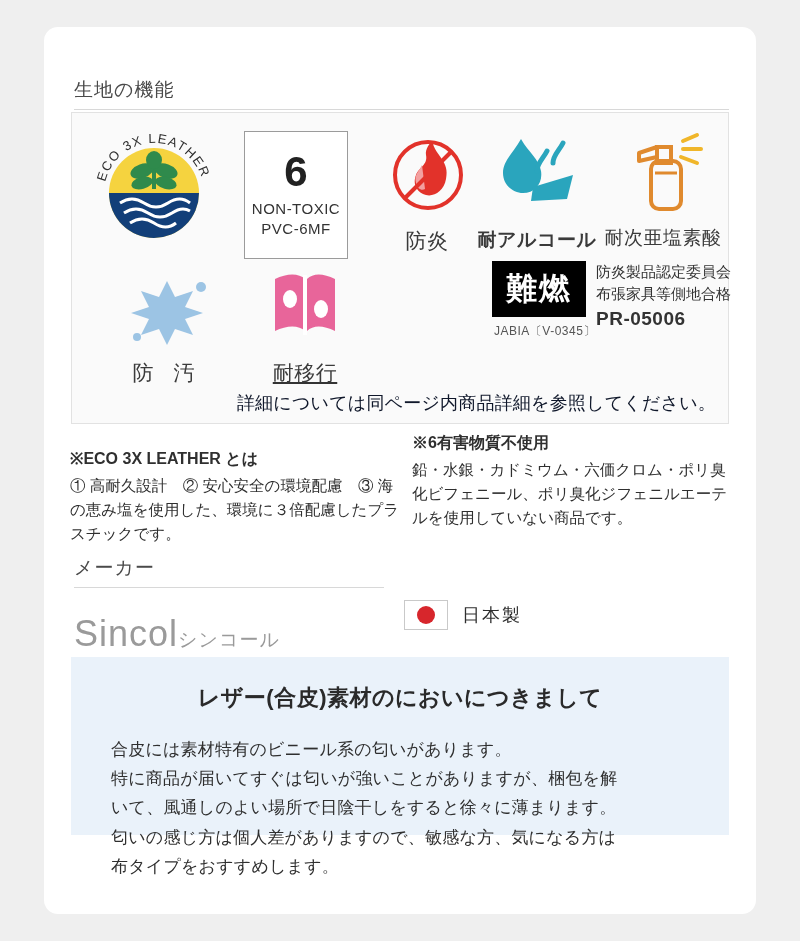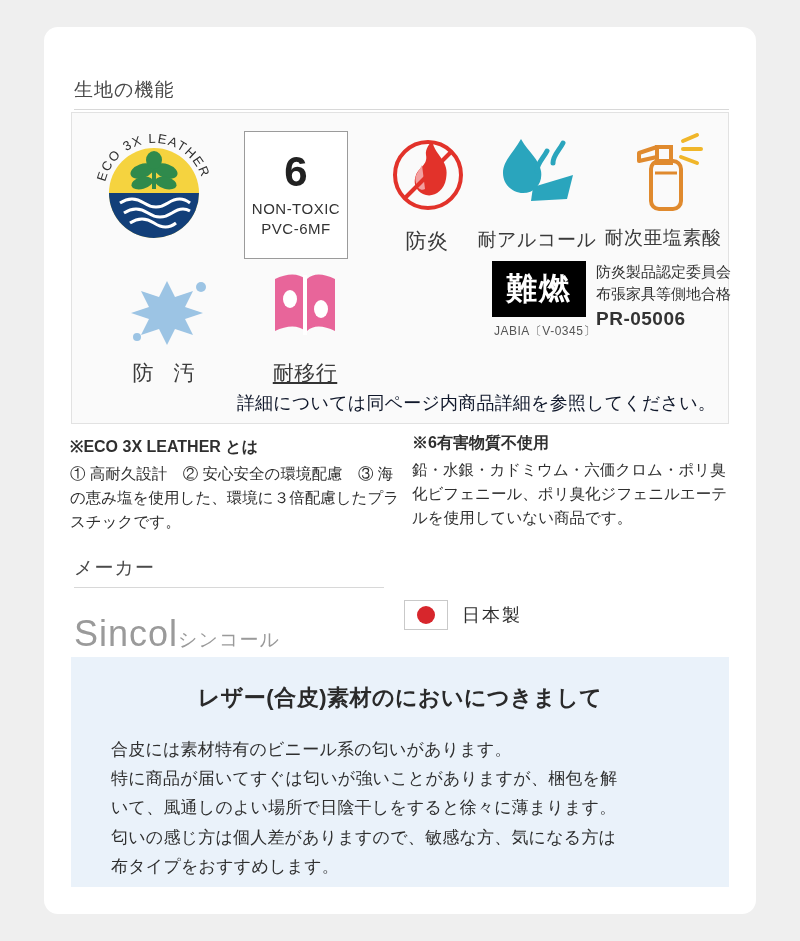--- a/index.html
+++ b/index.html
@@ -205,21 +205,21 @@
     font-size: 18px;
     color: #2f2f2f;
     letter-spacing: 2px;
   }
   
   .bluebox {
     position: absolute;
     left: 27px;
     top: 630px;
     width: 658px;
-    height: 230px;
+    height: 178px;
     background: #eaf2fa;
     box-sizing: border-box;
   }
   .bluebox h3 {
     margin: 0;
     padding: 26px 0 0 0;
     text-align: center;
     font-size: 22px;
     color: #2a2a2a;
     letter-spacing: 0.5px;
@@ -284,21 +284,21 @@
     <div class="icon-cell" style="left:300px; top:18px; width:110px;">
       <svg width="78" height="88" viewBox="0 0 78 88">
         <path d="M44 10 C 48 26, 62 30, 58 48 C 56 60, 46 66, 38 64 C 30 62, 24 54, 28 44 C 31 36, 40 34, 38 24 C 37 18, 42 12, 44 10 Z" fill="#e2322a"></path>
         <path d="M34 34 C 30 42, 26 44, 28 52 C 29 58, 34 60, 37 58" fill="#f3a0a0"></path>
         <circle cx="40" cy="44" r="33" fill="none" stroke="#e2322a" stroke-width="4"></circle>
         <line x1="16" y1="68" x2="64" y2="20" stroke="#e2322a" stroke-width="4"></line>
       </svg>
       <div class="icon-label" style="margin-top:4px;">防炎</div>
     </div>
 
-    <div class="icon-cell" style="left:400px; top:18px; width:130px;">
+    <div class="icon-cell" style="left:400px; top:18px; width:130px;font-weight:bold;">
       <svg width="96" height="88" viewBox="0 0 96 88">
         <path d="M32 8 C 24 22, 14 30, 14 42 C 14 54, 24 62, 34 62 C 46 62, 54 52, 52 40 C 50 28, 40 22, 32 8 Z" fill="#2aa5bd"></path>
         <path d="M58 20 C 54 28, 48 32, 48 40" stroke="#2aa5bd" stroke-width="5" fill="none" stroke-linecap="round"></path>
         <path d="M74 12 C 70 20, 64 24, 64 32" stroke="#2aa5bd" stroke-width="5" fill="none" stroke-linecap="round"></path>
         <path d="M44 56 L 84 44 L 78 68 L 42 70 Z" fill="#2aa5bd"></path>
       </svg>
       <div class="icon-label small" style="margin-top:4px;">耐アルコール</div>
     </div>
 
     <div class="icon-cell" style="left:30px; top:158px; width:130px;">
@@ -341,21 +341,21 @@
       <div class="nannen-right">
         <div>防炎製品認定委員会</div>
         <div>布張家具等側地合格</div>
         <div class="pr">PR-05006</div>
       </div>
     </div>
 
     <div class="panel-note">詳細については同ページ内商品詳細を参照してください。</div>
   </div>
 
-  <div class="note-col" style="left:26px; top:408px; width:330px;">
+  <div class="note-col" style="left:26px; top:420px; width:330px;">
     <span class="note-title">※ECO 3X LEATHER とは</span>
     <span>① 高耐久設計　② 安心安全の環境配慮　③ 海の恵み塩を使用した、環境に３倍配慮したプラスチックです。</span>
   </div>
   <div class="note-col" style="left:368px; top:404px; width:318px;">
     <span class="note-title">※6有害物質不使用</span>
     <span>鉛・水銀・カドミウム・六価クロム・ポリ臭化ビフェニール、ポリ臭化ジフェニルエーテルを使用していない商品です。</span>
   </div>
 
   <div class="sec-head" style="left:30px; top:528px;">メーカー</div>
   <div class="sec-rule" style="left:30px; top:560px; width:310px;"></div>

